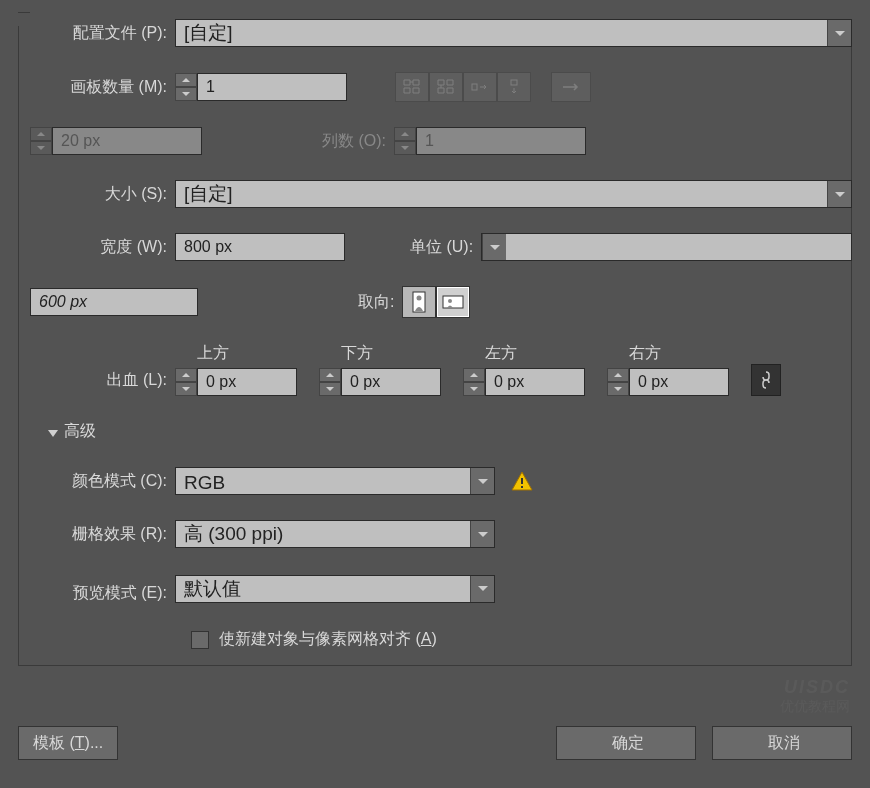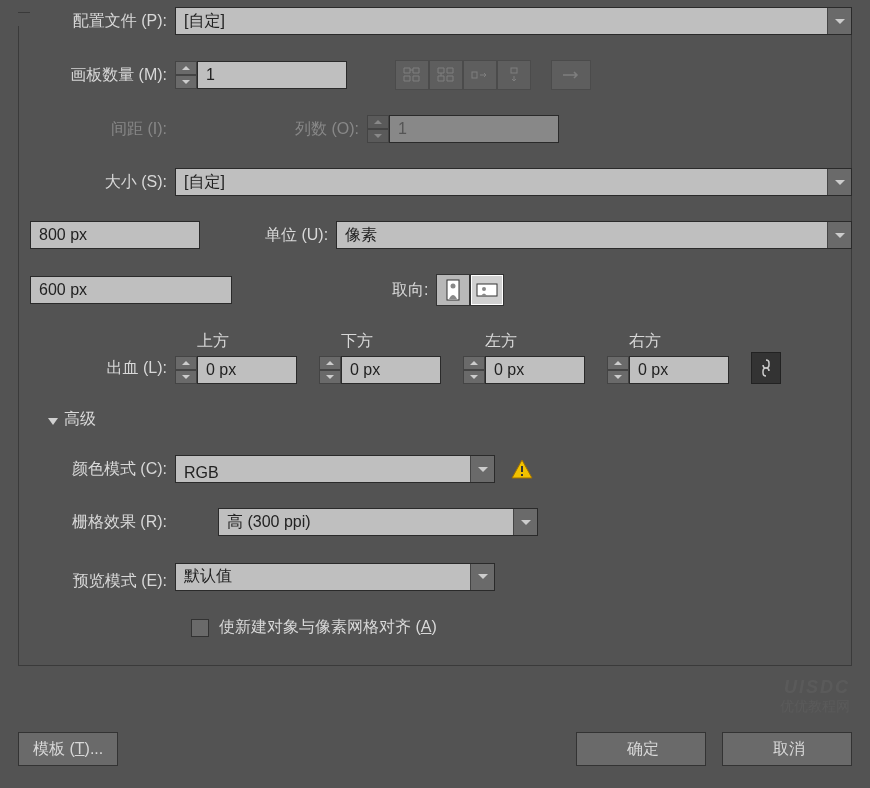--- a/index.html
+++ b/index.html
@@ -9,21 +9,21 @@
       font-size: 16px;
       color: #d8d8d8;
       width: 870px;
       height: 788px;
       overflow: hidden;
       position: relative;
     }
     .panel {
       padding: 0 18px;
       position: absolute;
-      top: 4px;
+      top: 16px;
       left: 0;
       right: 0;
     }
     .fieldset-border {
       position: absolute;
       top: 26px;
       left: 18px;
       right: 18px;
       height: 640px;
       border: 1px solid #3a3a3a;
@@ -53,21 +53,21 @@
       display: flex;
       background: #bfbfbf;
       border: 1px solid #2a2a2a;
       height: 28px;
       align-items: center;
     }
     .dropdown-text {
       flex: 1;
       padding: 0 8px;
       color: #222;
-      font-size: 16px;
+      font-size: 19px;
     }
     .dropdown-btn {
       width: 24px;
       height: 100%;
       background: #6a6a6a;
       border-left: 1px solid #444;
       display: flex;
       align-items: center;
       justify-content: center;
     }
@@ -186,40 +186,40 @@
       width: 18px;
       height: 18px;
       background: #6a6a6a;
       border: 1px solid #333;
       display: inline-block;
       vertical-align: middle;
     }
     .warning-icon svg { display: block; }
     .bottom-bar {
       position: absolute;
-      bottom: 22px;
+      bottom: 28px;
       left: 18px;
       right: 18px;
       display: flex;
       justify-content: space-between;
     }
     .button {
       background: #6a6a6a;
       border: 1px solid #333;
       color: #d8d8d8;
       height: 34px;
       padding: 0 14px;
       font-size: 16px;
       font-family: inherit;
       display: flex;
       align-items: center;
       justify-content: center;
     }
     .btn-group { display: flex; gap: 16px; }
-    .btn-wide { width: 130px; padding-left: 18px; }
+    .btn-wide { width: 140px; padding-left: 18px; }
     .watermark {
       position: absolute;
       right: 20px;
       bottom: 72px;
       font-size: 14px;
       color: #666;
       opacity: 0.4;
       text-align: right;
     }
     .underline { text-decoration: underline; }
@@ -280,50 +280,56 @@
     </div>
     <div style="width: 20px;"></div>
     <div class="icon-btn disabled" style="width: 40px;">
       <svg width="20" height="12" viewBox="0 0 20 12">
           <path d="M2 6 L16 6 M13 3 L16 6 L13 9" fill="none" stroke="#aaa" stroke-width="1.5"></path>
         </svg>
     </div>
   </div>
 
   <div class="row" style="margin-left: 12px;">
-    <span class="label disabled" style="width: 145px;">间距 (I):</span>
+    <div class="spinner">
+      <div class="spinner-btns">
+        <div class="spin-btn up disabled"></div>
+        <div class="spin-btn down disabled"></div>
+      </div>
+      <input class="input disabled" disabled="" style="width: 150px;" value="20 px">
+    </div>
     <span class="label disabled" style="margin-left: 120px;">列数 (O):</span>
     <div class="spinner">
       <div class="spinner-btns">
         <div class="spin-btn up disabled"></div>
         <div class="spin-btn down disabled"></div>
       </div>
       <input class="input disabled" disabled="" style="width: 170px;" value="1">
     </div>
   </div>
 
   <div class="row" style="margin-left: 12px;">
     <span class="label" style="width: 145px;">大小 (S):</span>
     <div class="dropdown" style="flex: 1;">
       <span class="dropdown-text">[自定]</span>
       <div class="dropdown-btn"></div>
     </div>
   </div>
 
   <div class="row" style="margin-left: 12px;">
+    <span class="label" style="width: 145px;">宽度 (W):</span>
     <input class="input" style="width: 170px;" value="800 px">
     <span class="label" style="margin-left: 65px;">单位 (U):</span>
     <div class="dropdown" style="flex: 1;">
-      <span class="dropdown-text">像素</span>
-      <div class="dropdown-btn"></div>
-    </div>
-  </div>
-
-  <div class="row" style="margin-left: 12px;">
-    <input class="input" style="width: 202px;" value="600 px">
+      <div class="dropdown-btn"></div>
+    </div>
+  </div>
+
+  <div class="row" style="margin-left: 12px;">
+    <input class="input" style="width: 168px; font-style: italic;" value="600 px">
     <span class="label" style="margin-left: 160px;">取向:</span>
     <div class="orientation-group">
       <div class="orient-btn">
         <svg width="18" height="22" viewBox="0 0 18 22">
             <rect x="3" y="1" width="12" height="20" fill="#fff" stroke="#333"></rect>
             <circle cx="9" cy="7" r="2.5" fill="#888"></circle>
             <path d="M5 20 Q9 12 13 20" fill="#888"></path>
           </svg>
       </div>
       <div class="orient-btn active">
@@ -400,21 +406,21 @@
       <svg width="22" height="20" viewBox="0 0 22 20">
           <path d="M11 1 L21 19 L1 19 Z" fill="#f2c200" stroke="#a07000"></path>
           <rect x="10" y="7" width="2" height="6" fill="#333"></rect>
           <rect x="10" y="15" width="2" height="2" fill="#333"></rect>
         </svg>
     </span>
   </div>
 
   <div class="row" style="margin-left: 12px;">
     <span class="label" style="width: 145px;">栅格效果 (R):</span>
-    <div class="dropdown" style="width: 320px; margin-left: 43px;">
+    <div class="dropdown" style="width: 320px;">
       <span class="dropdown-text">高 (300 ppi)</span>
       <div class="dropdown-btn"></div>
     </div>
   </div>
 
   <div class="row" style="margin-left: 12px;">
     <span class="label" style="width: 145px; margin-top: 10px;">预览模式 (E):</span>
     <div class="dropdown" style="width: 320px;">
       <span class="dropdown-text">默认值</span>
       <div class="dropdown-btn"></div>

